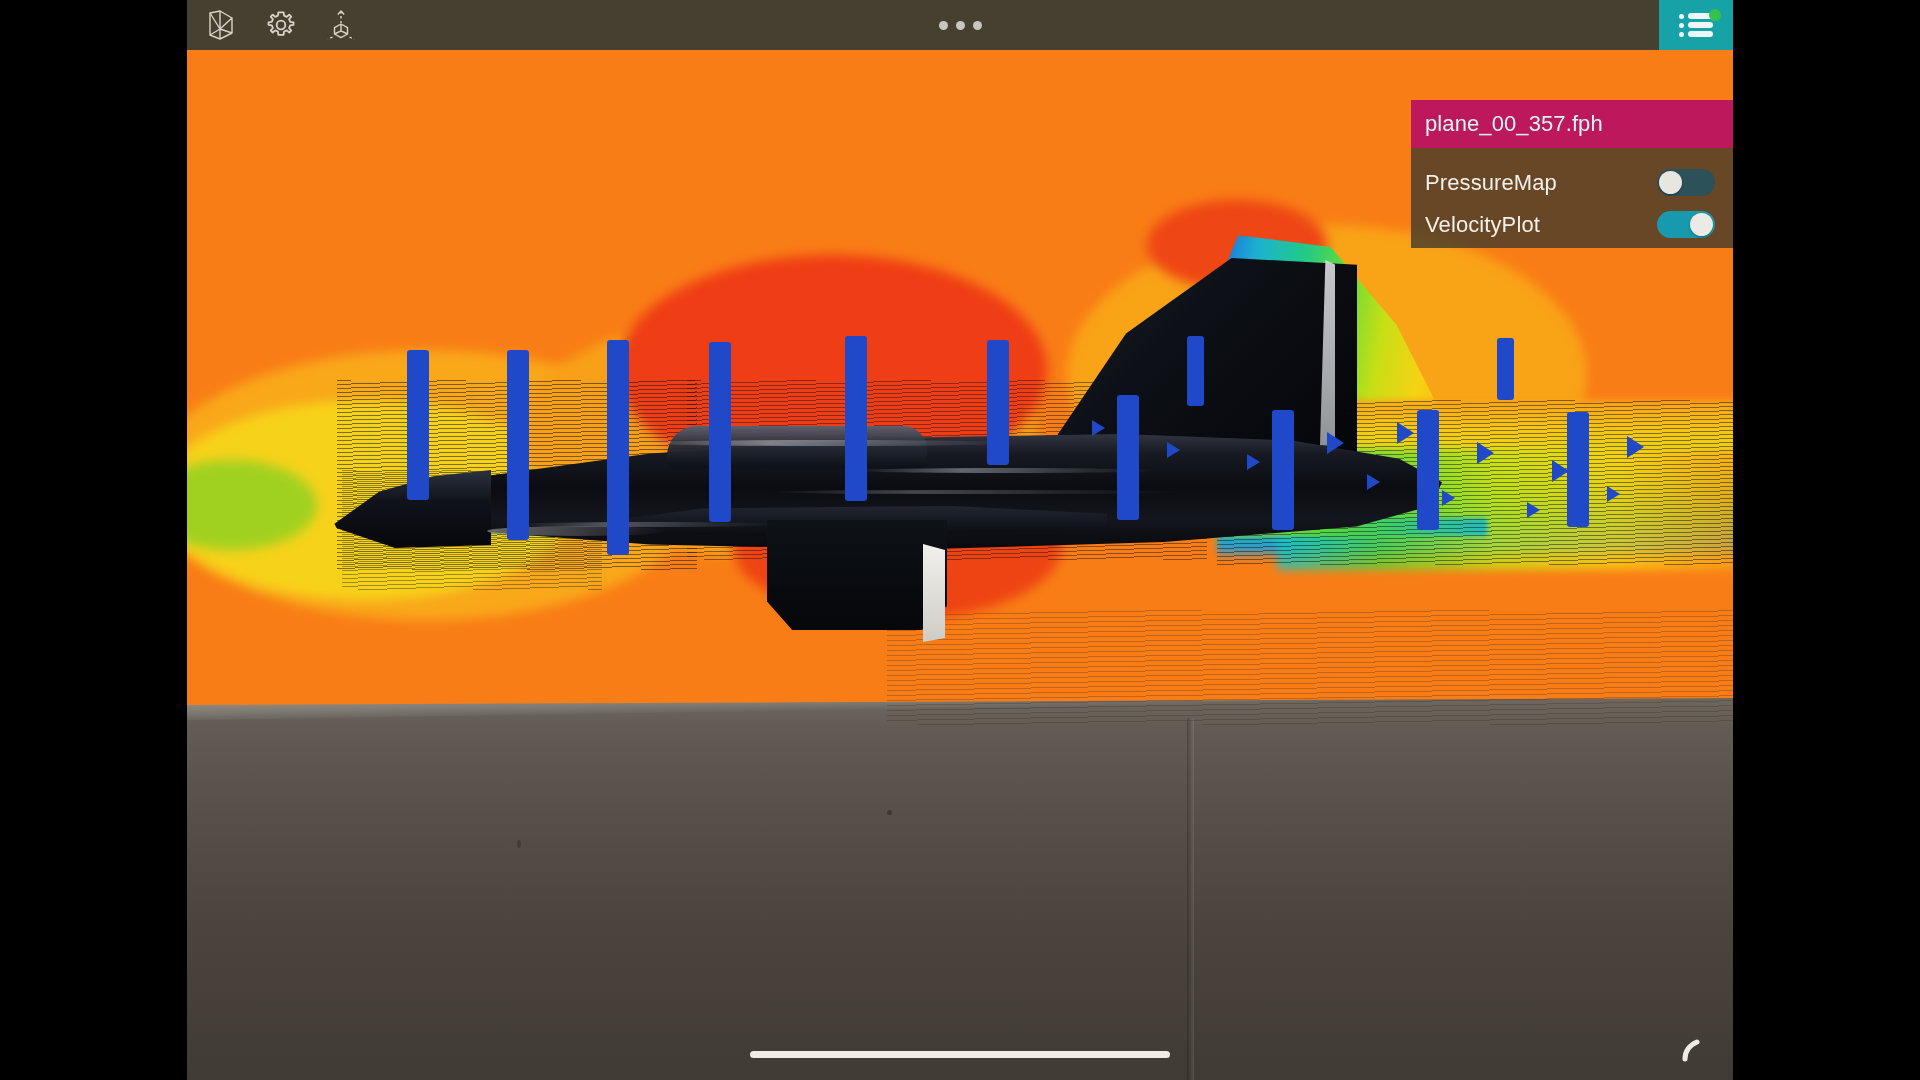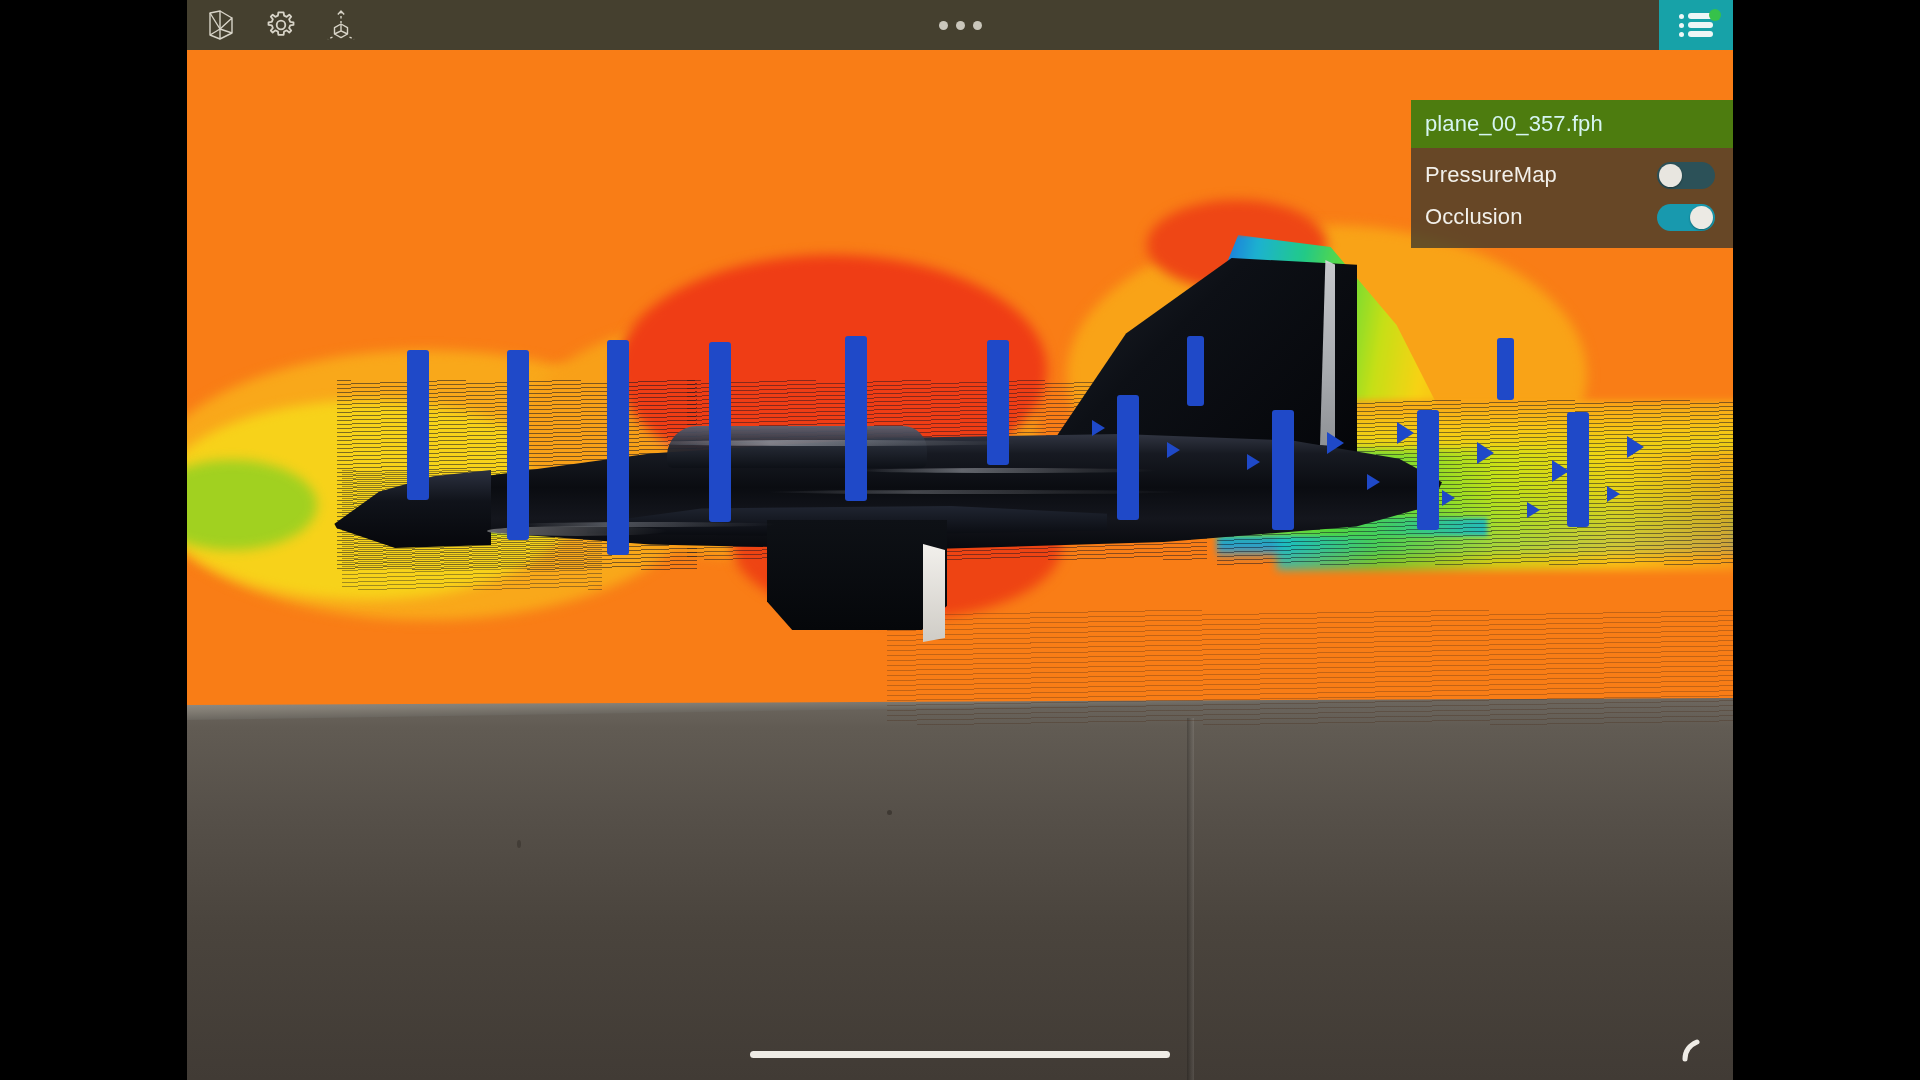--- a/index.html
+++ b/index.html
@@ -217,27 +217,27 @@
     background:linear-gradient(90deg, rgba(255,255,255,.75), rgba(255,255,255,0));
     opacity:.5; border-radius:50%;
   }
 
   
   #panel {
     position:absolute; right:0; top:50px; width:322px; z-index:35;
     overflow:hidden;
   }
   #panel-header {
-    height:48px; background:#4d7c0f;
+    height:48px; background:#be185d;
     display:flex; align-items:center; padding-left:14px;
   }
   #panel-title { font-size:22px; color:#d6f5f2; letter-spacing:.1px; }
   #panel-list { background:rgba(62,57,43,.78); padding:6px 0 10px 0; }
   .layer-row {
-    height:42px; display:flex; align-items:center;
+    height:42px; display:flex; align-items:flex-end;
     padding:0 18px 0 14px;
   }
   .layer-label { flex:1; font-size:22px; color:#f2f0ea; letter-spacing:.1px; }
   .toggle {
     position:relative; width:58px; height:27px; border-radius:14px;
     background:#2c5158; flex:none;
   }
   .toggle.on { background:#1899ae; }
   .toggle .knob {
     position:absolute; top:2px; left:2px; width:23px; height:23px;
@@ -348,28 +348,28 @@
           <div class="layer-row">
             <span class="layer-label">PressureMap</span>
             <span class="toggle">
               <span class="knob"></span>
             </span>
           </div>
 
 
 
 
-
-
           <div class="layer-row">
-            <span class="layer-label">Occlusion</span>
+            <span class="layer-label">VelocityPlot</span>
             <span class="toggle on">
               <span class="knob"></span>
             </span>
           </div>
+
+
 
         </div>
       </div>
 
     </div>
 
     <div id="toolbar">
       <div id="tb-spacer-left"></div>
 
       <div class="tb-btn">

